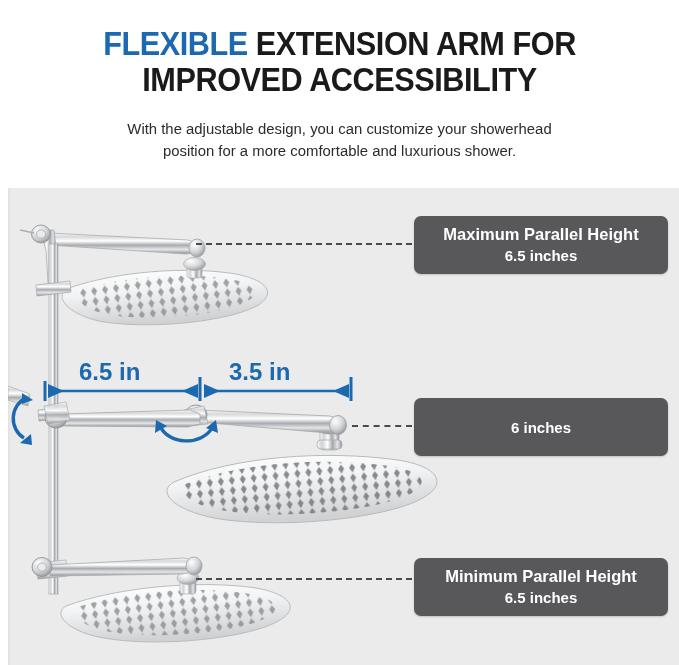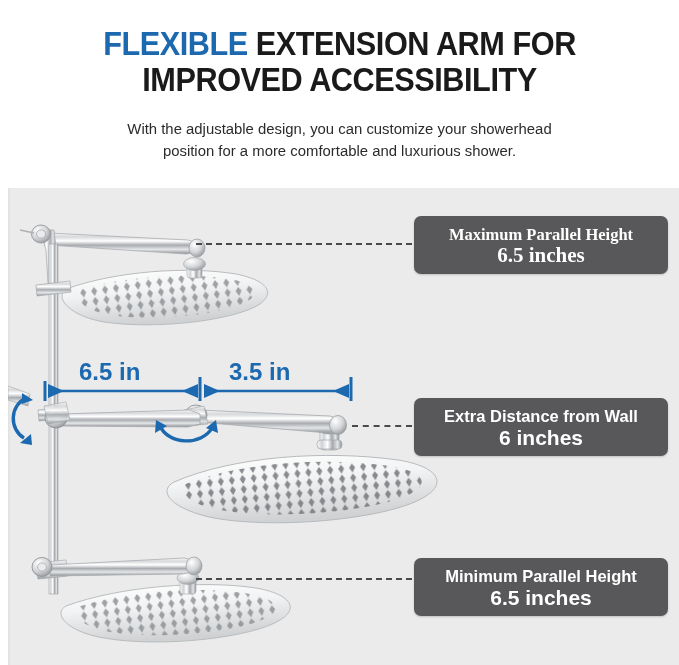--- a/index.html
+++ b/index.html
@@ -49,22 +49,22 @@
     border-radius:7px;
     color:#ffffff;
     text-align:center;
     box-shadow:0 1px 2px rgba(0,0,0,.18);
     display:flex;flex-direction:column;
     align-items:center;justify-content:center;
     padding:4px 10px;
     box-sizing:border-box;
   }
   .callout .l1{font-size:16.5px;line-height:21px;font-weight:600;white-space:nowrap;}
-  .callout .l2{font-size:21px;line-height:21px;font-weight:600;white-space:nowrap;}
-  #callout-top{left:414px;top:216px;width:254px;height:58px;font-family:Liberation Serif, serif;}
+  .callout .l2{font-size:15px;line-height:21px;font-weight:600;white-space:nowrap;}
+  #callout-top{left:414px;top:216px;width:254px;height:58px;}
   #callout-mid{left:414px;top:398px;width:254px;height:58px;}
   #callout-bot{left:414px;top:558px;width:254px;height:58px;}
 
   
   .leader{
     position:absolute;height:0;
     border-top:2px dashed #4a4a4a;
   }
   #leader-top{left:196px;top:243px;width:216px;}
   #leader-mid{left:352px;top:425px;width:60px;}
@@ -276,21 +276,20 @@
   <div class="leader" id="leader-top"></div>
   <div class="leader" id="leader-mid"></div>
   <div class="leader" id="leader-bot"></div>
 
   <div class="callout" id="callout-top">
     <div class="l1">Maximum Parallel Height</div>
     <div class="l2">6.5 inches</div>
   </div>
 
   <div class="callout" id="callout-mid">
-    <div class="l1">Extra Distance from Wall</div>
     <div class="l2">6 inches</div>
   </div>
 
   <div class="callout" id="callout-bot">
     <div class="l1">Minimum Parallel Height</div>
     <div class="l2">6.5 inches</div>
   </div>
 
 </div>
 

